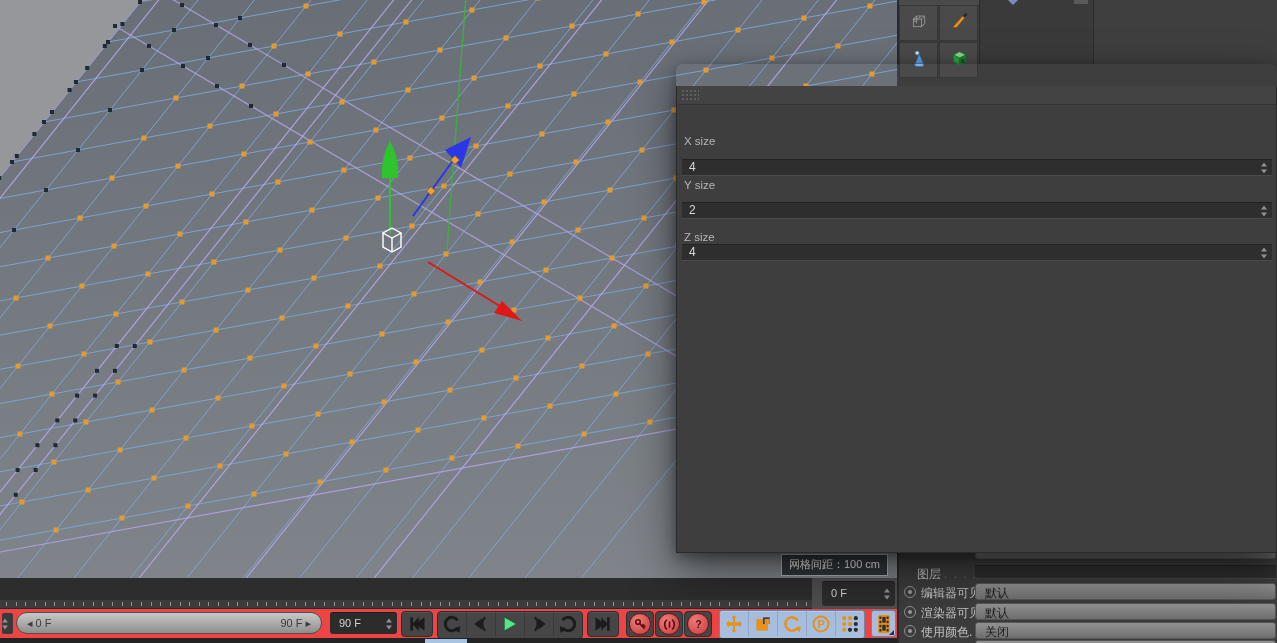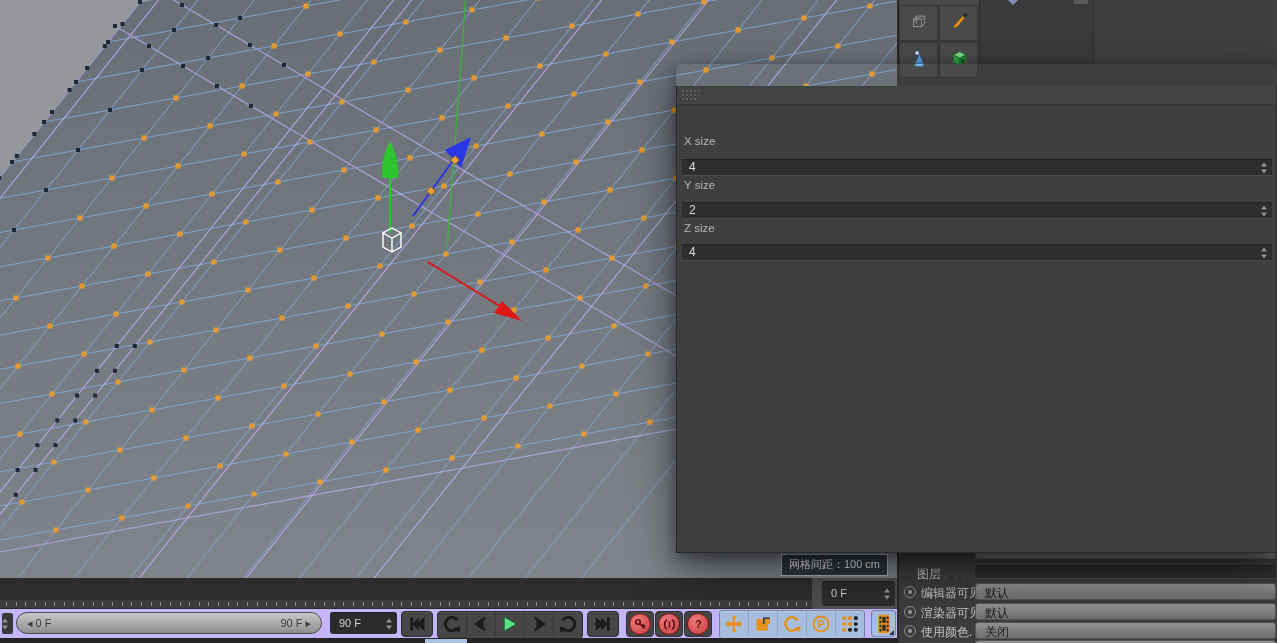--- a/index.html
+++ b/index.html
@@ -45,21 +45,21 @@
   
   #ruler{left:0;top:578px;width:897px;height:31px;background:#4f4f4f;}
   #ruler-numbers{left:0;top:0;width:812px;height:22px;background:#2d2d2d;overflow:hidden;}
   .ruler-num{position:absolute;top:4px;font-size:11px;color:#c9c9c9;transform:translateX(-50%);}
   #ruler-ticks{left:0;top:22px;width:812px;height:9px;background:#3c3c3c;border-bottom:1px solid #2b2b2b;box-sizing:border-box;overflow:hidden;}
   .tick{position:absolute;top:2px;width:1px;height:4px;background:#939393;}
   #current-frame{left:822px;top:3px;width:73px;height:25px;background:#2c2c2c;border-radius:3px;
                  border-top:1px solid #1e1e1e;box-sizing:border-box;}
   #current-frame .val{position:absolute;left:9px;top:5px;font-size:11px;color:#d2d2d2;}
   
-  #transport{left:0;top:609px;width:897px;height:29px;background:#c4b5fd;}
+  #transport{left:0;top:609px;width:897px;height:29px;background:#ef4444;}
   #mini-stepper{left:2px;top:4px;width:11px;height:21px;background:#3a3a3a;border-radius:2px;}
   #range-slider{left:16px;top:3px;width:306px;height:22px;border-radius:11px;
                 background:linear-gradient(#c8c8c8,#8e8e8e);border:1px solid #4e4e4e;box-sizing:border-box;}
   .range-txt{position:absolute;top:4px;font-size:11px;color:#3c3c3c;}
   #end-frame{left:330px;top:3px;width:67px;height:22px;background:#2c2c2c;border-radius:3px;
              border-top:1px solid #1e1e1e;box-sizing:border-box;}
   #end-frame .val{position:absolute;left:9px;top:4px;font-size:11px;color:#d2d2d2;}
   .tbtn{position:absolute;top:2px;width:32px;height:26px;background:#464646;border:1px solid #2f2f2f;
         border-radius:4px;box-sizing:border-box;display:flex;align-items:center;justify-content:center;
         box-shadow:inset 0 1px 0 rgba(255,255,255,.07);}
@@ -441,21 +441,21 @@
           <div class="dlg-label" style="top: 49px;">X size</div>
           <div class="dlg-field" style="top: 73px;">
             <div class="val">4</div>
                    <div class="stepper"></div>
           </div>
           <div class="dlg-label" style="top: 93px;">Y size</div>
           <div class="dlg-field" style="top: 116px;">
             <div class="val">2</div>
                    <div class="stepper"></div>
           </div>
-          <div class="dlg-label" style="top: 136px;">Z size</div>
+          <div class="dlg-label" style="top: 145px;">Z size</div>
           <div class="dlg-field" style="top: 158px;">
             <div class="val">4</div>
                    <div class="stepper"></div>
           </div>
         </div>
     </div>
   </div>
 
   <div class="abs" id="ruler">
     <div class="abs" id="ruler-numbers">

